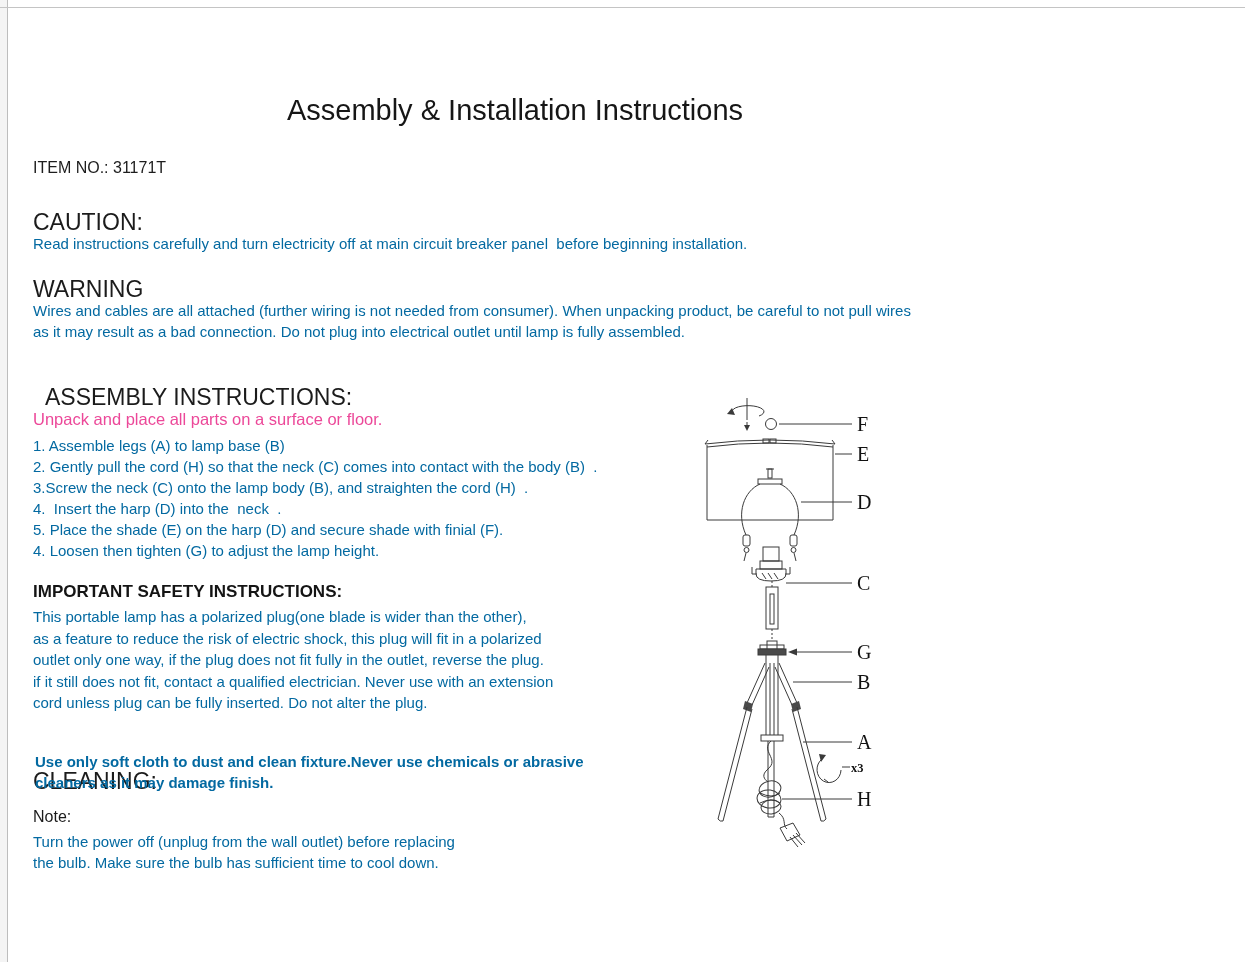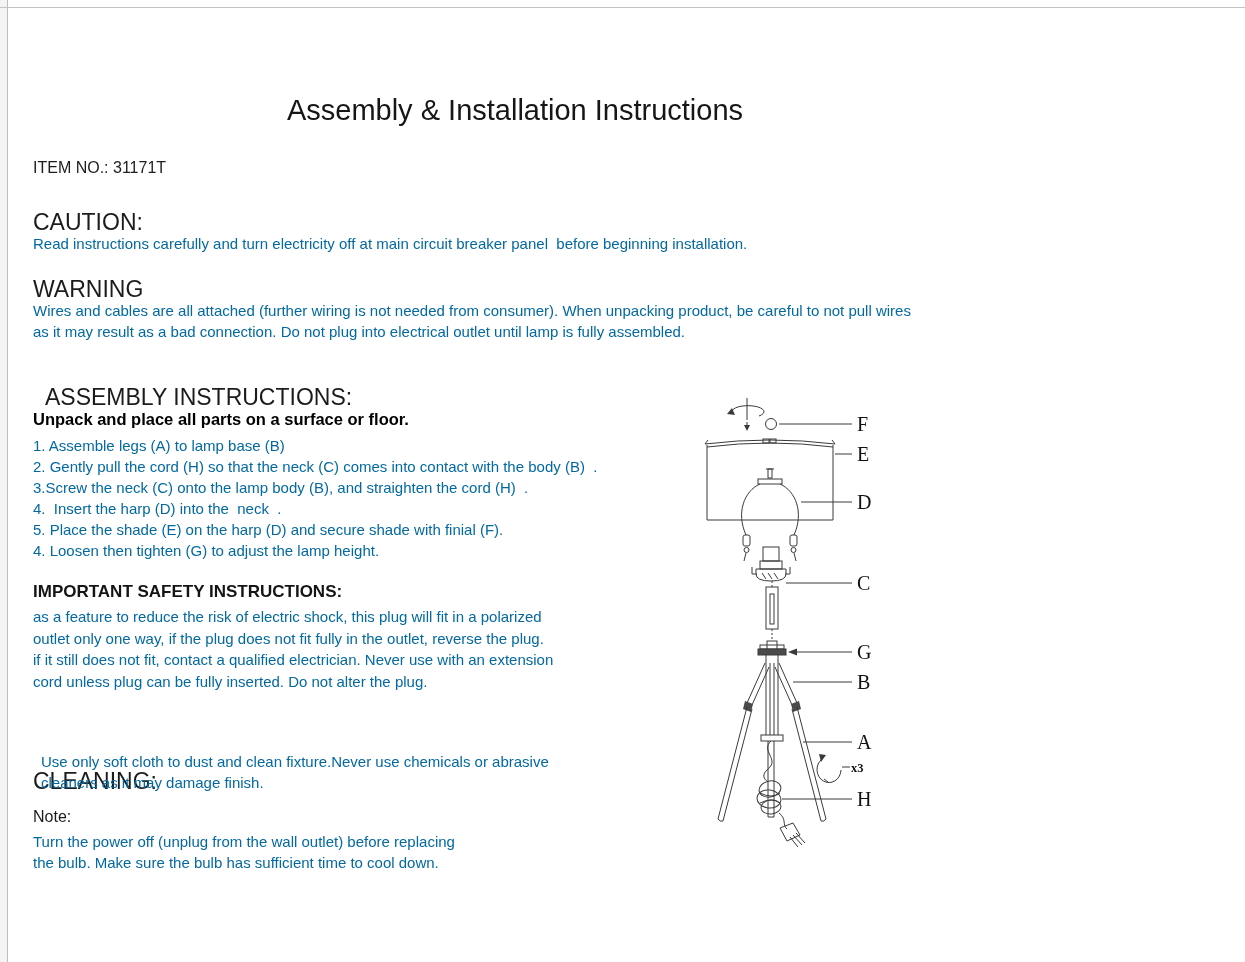--- a/index.html
+++ b/index.html
@@ -25,21 +25,21 @@
   .abs { position: absolute; }
   .title {
     left: 0; top: 92px; width: 1030px;
     text-align: center;
     font-size: 29px; line-height: 36px;
     color: #161616;
   }
   .item-no { left: 33px; top: 159px; font-size: 16px; }
   .h1 { font-size: 23px; color: #1b1b1b; }
   .h1-bold { font-size: 17px; font-weight: bold; color: #141414; }
-  .sub-bold { font-size: 16.5px; font-weight: bold; color: #000000; }
+  .sub-bold { font-size: 16.5px; font-weight: normal; color: #ec4899; }
   .body-text { font-size: 15px; color: #0369a1; }
   .line { white-space: pre; line-height: 21px; }
   .line-wide { white-space: pre; line-height: 21.5px; }
   svg text.dlabel {
     font-family: "Liberation Serif", serif;
     font-size: 20px; fill: #111111;
   }
   svg text.dqty {
     font-family: "Liberation Serif", serif;
     font-size: 12.5px; font-weight: bold; fill: #111111;
@@ -69,28 +69,29 @@
   <div class="line">1. Assemble legs (A) to lamp base (B)</div>
   <div class="line">2. Gently pull the cord (H) so that the neck (C) comes into contact with the body (B)  .</div>
   <div class="line">3.Screw the neck (C) onto the lamp body (B), and straighten the cord (H)  .</div>
   <div class="line">4.  Insert the harp (D) into the  neck  .</div>
   <div class="line">5. Place the shade (E) on the harp (D) and secure shade with finial (F).</div>
   <div class="line">4. Loosen then tighten (G) to adjust the lamp height.</div>
 </div>
 
 <div class="abs h1-bold" style="left:33px; top:582px;">IMPORTANT SAFETY INSTRUCTIONS:</div>
 <div class="abs body-text" style="left:33px; top:606px;">
+  <div class="line-wide">This portable lamp has a polarized plug(one blade is wider than the other),</div>
   <div class="line-wide">as a feature to reduce the risk of electric shock, this plug will fit in a polarized</div>
   <div class="line-wide">outlet only one way, if the plug does not fit fully in the outlet, reverse the plug.</div>
   <div class="line-wide">if it still does not fit, contact a qualified electrician. Never use with an extension</div>
   <div class="line-wide">cord unless plug can be fully inserted. Do not alter the plug.</div>
 </div>
 
 <div class="abs h1" style="left:33px; top:727px;margin-top:41px;">CLEANING:</div>
-<div class="abs body-text" style="left:41px; top:751px;">
+<div class="abs body-text" style="left:35px; top:751px;font-weight:bold;">
   <div class="line">Use only soft cloth to dust and clean fixture.Never use chemicals or abrasive</div>
   <div class="line">cleaners as it may damage finish.</div>
 </div>
 
 <div class="abs h1" style="left:33px; top:808px; font-size:16px;">Note:</div>
 <div class="abs body-text" style="left:33px; top:831px;">
   <div class="line">Turn the power off (unplug from the wall outlet) before replacing</div>
   <div class="line">the bulb. Make sure the bulb has sufficient time to cool down.</div>
 </div>
 

